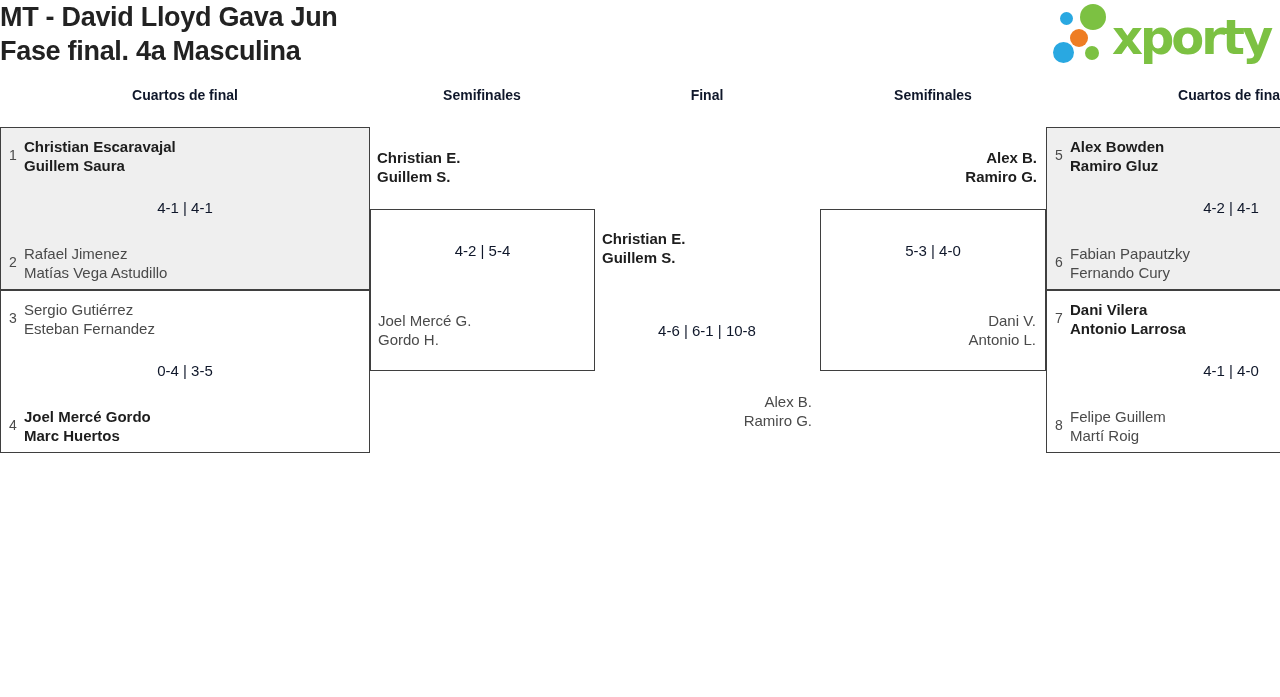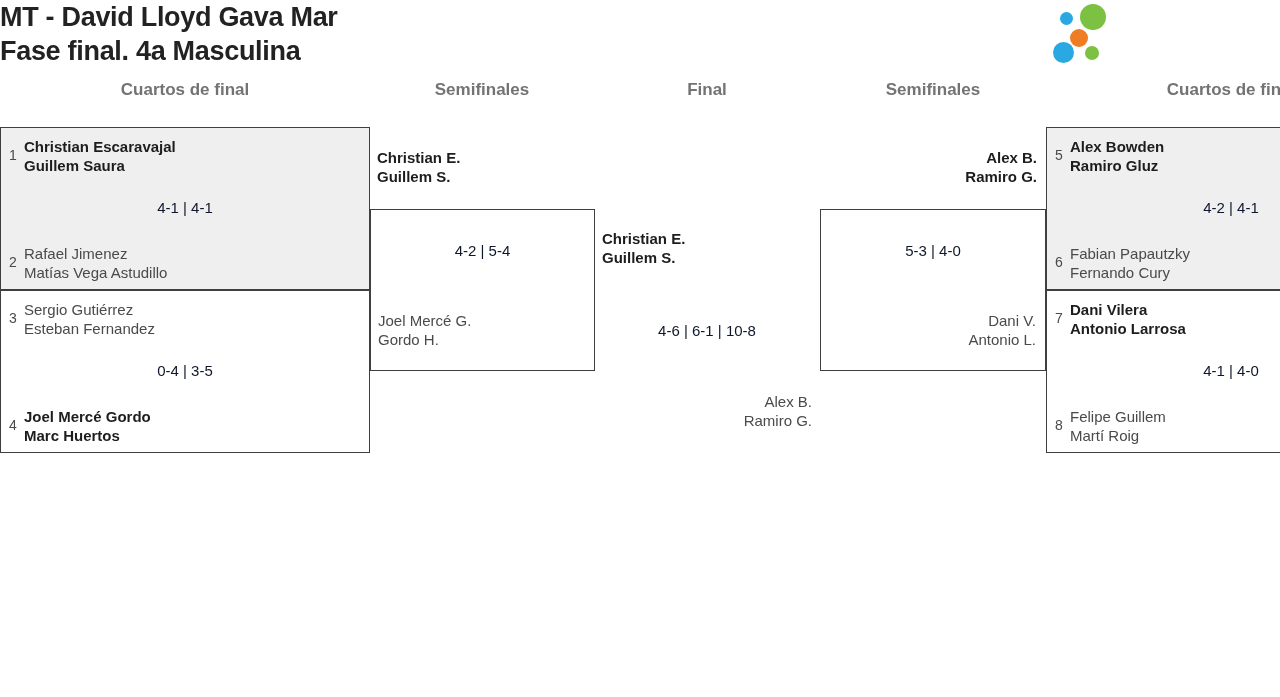--- a/index.html
+++ b/index.html
@@ -7,21 +7,21 @@
     position:relative;width:1280px;height:697px;overflow:hidden;background:#ffffff;
     font-family:"Liberation Sans","DejaVu Sans",sans-serif;color:#222;
   }
   
   .title{position:absolute;left:0;top:0;font-size:27px;line-height:34px;font-weight:700;color:#222;letter-spacing:-0.3px;}
   
   .logo{position:absolute;left:1050px;top:0;width:230px;height:70px;}
   .dot{position:absolute;border-radius:50%;}
   .logo-text{position:absolute;left:1112px;top:13px;font-size:48px;line-height:48px;font-weight:800;color:#7CC142;letter-spacing:-3px;font-family:"DejaVu Sans","Liberation Sans",sans-serif;}
   
-  .rh{position:absolute;top:80px;transform:translateX(-50%);font-size:17px;font-weight:700;color:#737373;white-space:nowrap;}
+  .rh{position:absolute;top:87px;transform:translateX(-50%);font-size:14px;font-weight:700;color:#0f172a;white-space:nowrap;}
   
   .box{position:absolute;border:1px solid #3f3f3f;box-sizing:border-box;background:#fff;}
   .box.shaded{background:#efefef;}
   .qf{width:370px;height:163px;}
   .sf{height:162px;padding-left:12px;}
   .team{position:absolute;font-size:15px;line-height:19px;color:#4a4a4a;white-space:nowrap;}
   .team.winner{color:#1d1d1d;font-weight:700;}
   .seed{position:absolute;font-size:14px;line-height:17px;color:#4a4a4a;}
   .score{position:absolute;font-size:15px;line-height:17px;color:#0f172a;white-space:nowrap;}
   .qf .t1{left:23px;top:9px;}
@@ -36,31 +36,32 @@
   .float-team.winner{color:#1d1d1d;font-weight:700;}
   .float-team.loser{color:#4a4a4a;}
   .ta-r{text-align:right;}
 </style>
 </head>
 <body>
 
 <div class="screen">
 
   <div class="title">
-    <div>MT - David Lloyd Gava Mar</div>
+    <div>MT - David Lloyd Gava Jun</div>
     <div>Fase final. 4a Masculina</div>
   </div>
 
   <div class="logo">
     <span class="dot" style="left:10px;top:12px;width:13px;height:13px;background:#29A8E1;"></span>
     <span class="dot" style="left:30px;top:4px;width:26px;height:26px;background:#7CC142;"></span>
     <span class="dot" style="left:20px;top:29px;width:18px;height:18px;background:#EE7D23;"></span>
     <span class="dot" style="left:3px;top:42px;width:21px;height:21px;background:#29A8E1;"></span>
     <span class="dot" style="left:35px;top:46px;width:14px;height:14px;background:#7CC142;"></span>
   </div>
+  <div class="logo-text">xporty</div>
 
   <div class="rh" style="left:185px;">Cuartos de final</div>
   <div class="rh" style="left:482px;">Semifinales</div>
   <div class="rh" style="left:707px;">Final</div>
   <div class="rh" style="left:933px;">Semifinales</div>
   <div class="rh" style="left:1231px;">Cuartos de final</div>
 
   <div class="box qf shaded" style="left:0;top:127px;">
     <div class="seed s1">1</div>
     <div class="team t1 winner">

